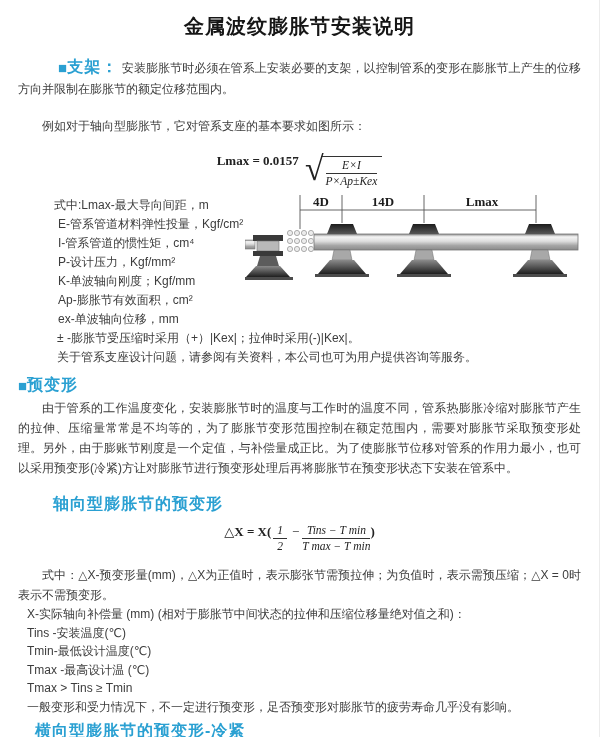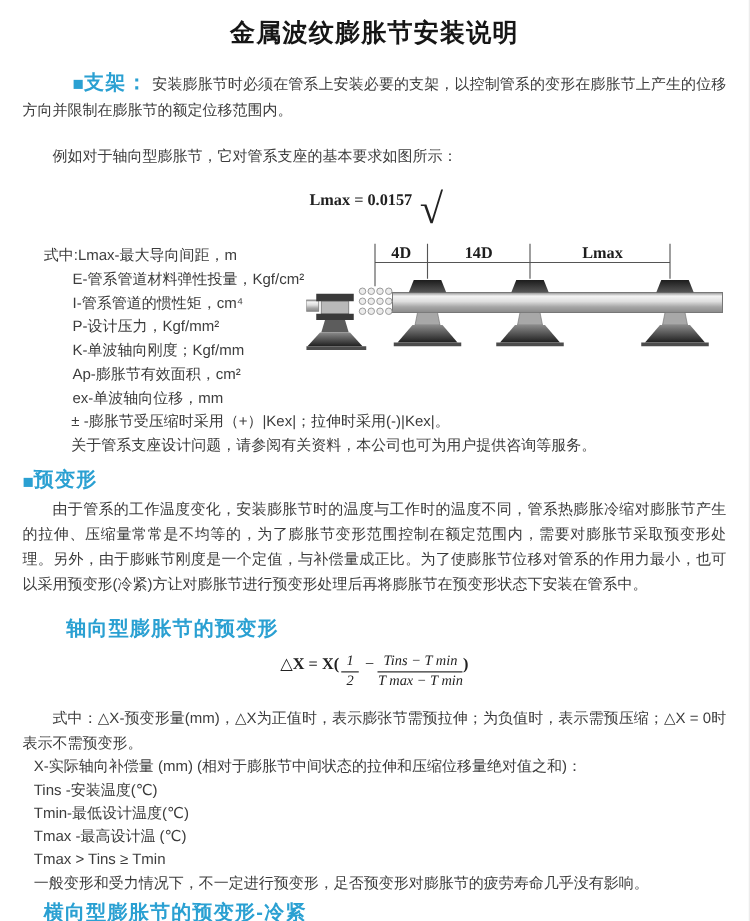--- a/index.html
+++ b/index.html
@@ -40,21 +40,21 @@
   .sqrt-body { border-top:1.4px solid #333; padding:2px 5px 0 5px; margin-top:3px; }
   .sqrt-body .frac { font-style:italic; }
 
   .f2 { margin:9px 0 7px 0; height:34px; font-size:13px; }
   .f2 .frac { font-size:11.5px; }
   .f3 { margin:11px 0 6px 0; height:30px; font-size:13px; }
 
   
   .defs-wrap { position:relative; margin-top:5px; }
   .def-line { line-height:19px; margin-left:58px; }
-  .def-first { margin-left:35px; }
+  .def-first { margin-left:54px; }
   .def-wide { margin-left:57px; }
 
   .diagram { position:absolute; left:245px; top:188px; width:352px; height:104px; }
 
   .sec2-head { margin:8px 18px 0; }
   .sec2-head .sec-head-inline { font-size:16px; }
   .p3 { margin-top:2px; line-height:20px; text-indent:24px; }
 
   .sub-head-axial { margin:3px 12px 0 53px; color:var(--accent);
     font-size:16px; font-weight:bold; letter-spacing:1px; }
@@ -73,20 +73,26 @@
 
   <p class="para p1">
     <span class="marker-sq">■</span><span class="sec-head-inline">支架：</span>
     <span>安装膨胀节时必须在管系上安装必要的支架，以控制管系的变形在膨胀节上产生的位移方向并限制在膨胀节的额定位移范围内。</span>
   </p>
   <p class="para p2">例如对于轴向型膨胀节，它对管系支座的基本要求如图所示：</p>
 
   <div class="formula-row f1">
     <span class="f-bold">Lmax = 0.0157</span>
     <span class="radical">√</span>
+    <span class="sqrt-body">
+      <span class="frac">
+        <span class="num">E×I</span>
+        <span class="den">P×Ap±Kex</span>
+      </span>
+    </span>
   </div>
 
   <div class="defs-wrap">
     <div class="def-line def-first">式中:Lmax-最大导向间距，m</div>
     <div class="def-line">E-管系管道材料弹性投量，Kgf/cm²</div>
     <div class="def-line">I-管系管道的惯性矩，cm⁴</div>
     <div class="def-line">P-设计压力，Kgf/mm²</div>
     <div class="def-line">K-单波轴向刚度；Kgf/mm</div>
     <div class="def-line">Ap-膨胀节有效面积，cm²</div>
     <div class="def-line">ex-单波轴向位移，mm</div>

